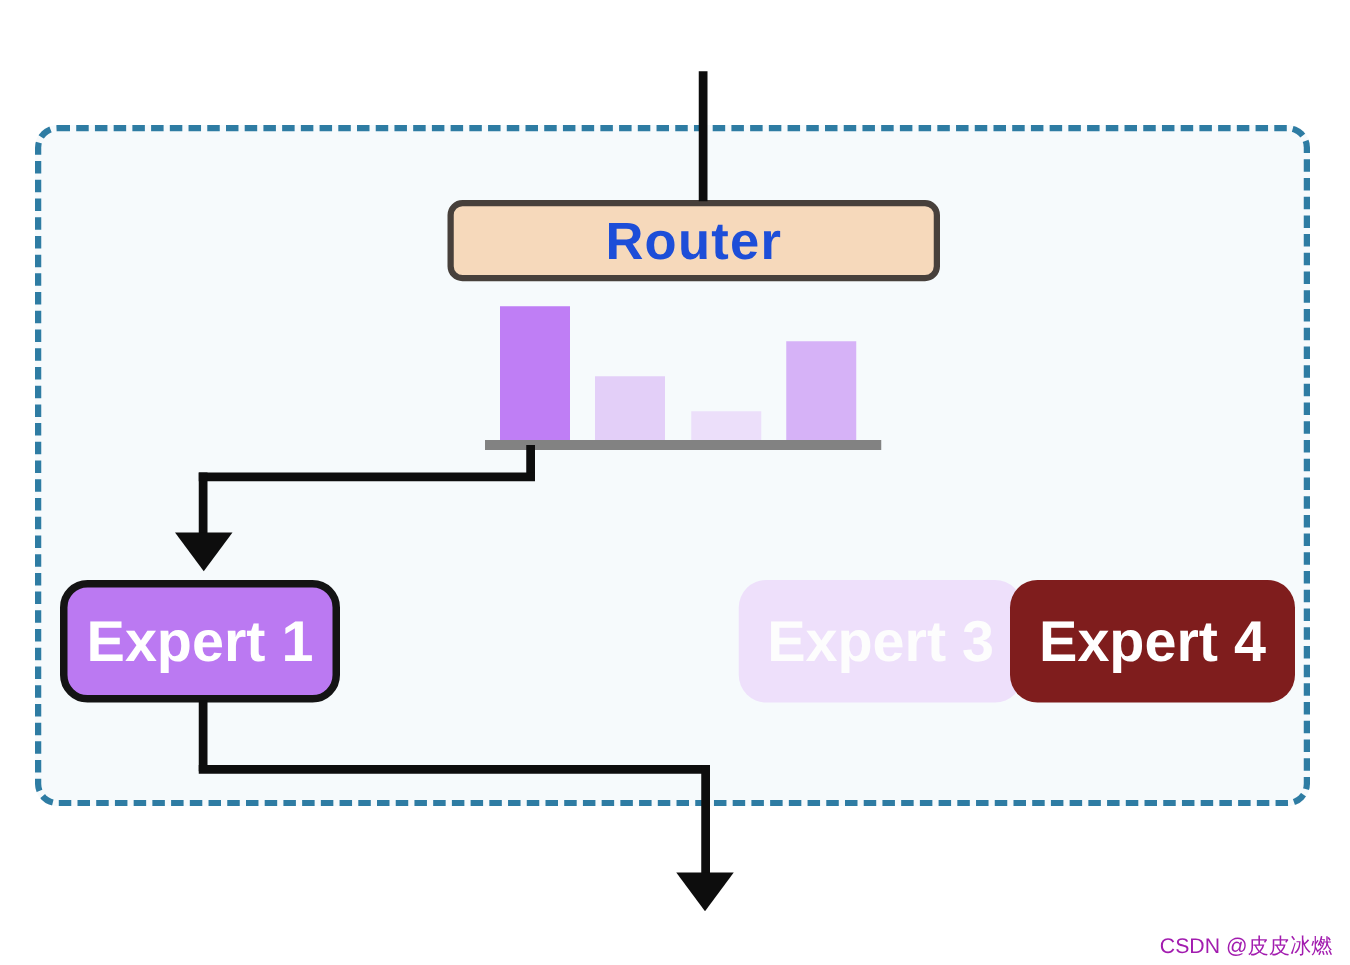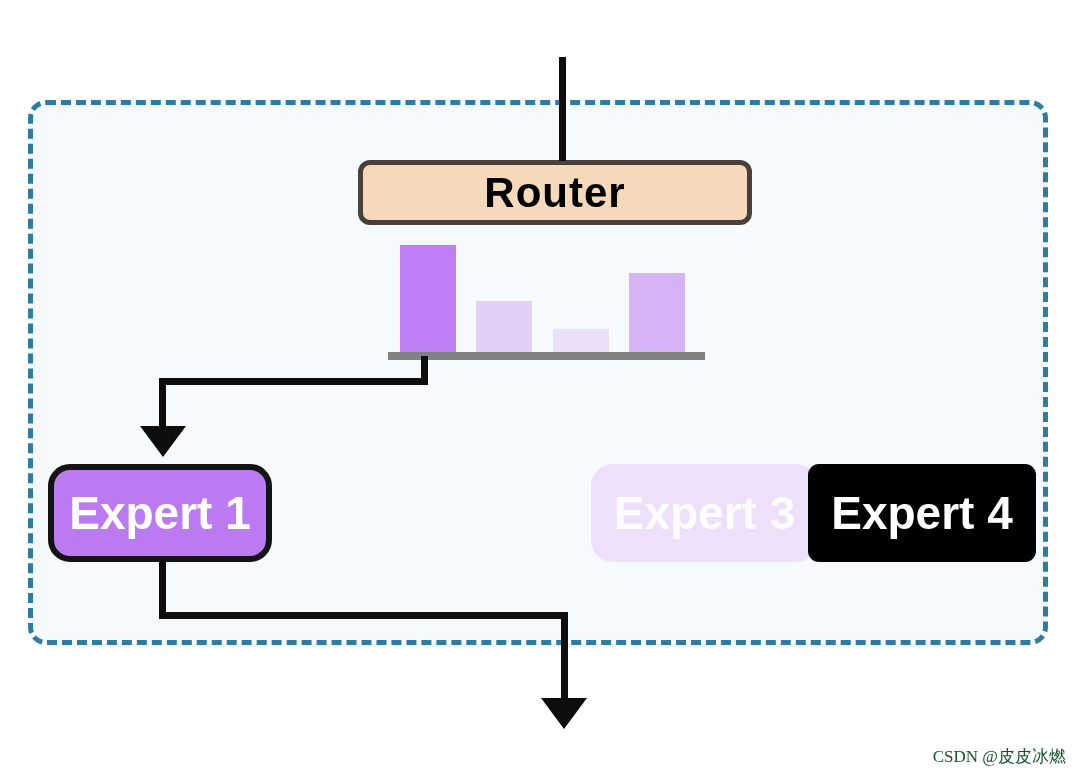--- a/index.html
+++ b/index.html
@@ -42,21 +42,21 @@
 </style>
 </head>
 <body>
 
 <div class="stage">
 
   <div class="moe-container" style="border-color: rgb(46, 124, 163); background: rgb(246, 250, 252);"></div>
 
   <div class="seg" style="left: 559px; top: 57px; width: 7px; height: 104px; background: rgb(13, 13, 13);"></div>
 
-  <div class="router" style="background: rgb(246, 217, 187); border-color: rgb(71, 64, 59); color: #000000;">
+  <div class="router" style="background: rgb(246, 217, 187); border-color: rgb(71, 64, 59); color: #1d4ed8;">
     <span>Router</span>
   </div>
 
   <div class="chart">
     <div class="baseline" style="background: rgb(130, 130, 130);"></div>
   <div class="bar" style="left: 12px; height: 112px; background: rgb(191, 126, 245);"></div>
       <div class="bar" style="left: 88px; height: 56px; background: rgb(227, 207, 248);"></div>
       <div class="bar" style="left: 165px; height: 28px; background: rgb(236, 223, 250);"></div>
       <div class="bar" style="left: 241px; height: 84px; background: rgb(214, 178, 247);"></div>
     </div>
@@ -65,24 +65,24 @@
   <div class="seg" style="left: 159px; top: 378px; width: 269px; height: 7px; background: rgb(13, 13, 13);"></div>
   <div class="seg" style="left: 159px; top: 378px; width: 7px; height: 50px; background: rgb(13, 13, 13);"></div>
   <div class="arrowhead-down" style="left: 140px; top: 426px; border-top-color: rgb(13, 13, 13);"></div>
 
   <div class="expert selected" style="left: 48px; width: 224px; background: rgb(187, 121, 242); color: rgb(255, 255, 255); border-color: rgb(20, 20, 20);">
     <span>Expert 1</span>
   </div>
   <div class="expert" style="left: 555px; width: 227px; background: rgb(238, 224, 251); color: rgb(253, 253, 253); margin-left: 36px;">
     <span>Expert 3</span>
   </div>
-  <div class="expert" style="left: 808px; width: 228px; background: #000000; color: rgb(255, 255, 255); border-radius: 11px;">
+  <div class="expert" style="left: 808px; width: 228px; background: #7f1d1d; color: rgb(255, 255, 255);">
     <span>Expert 4</span>
   </div>
 
   <div class="seg" style="left: 159px; top: 560px; width: 7px; height: 57px; background: rgb(13, 13, 13);"></div>
   <div class="seg" style="left: 159px; top: 612px; width: 409px; height: 7px; background: rgb(13, 13, 13);"></div>
   <div class="seg" style="left: 561px; top: 612px; width: 7px; height: 88px; background: rgb(13, 13, 13);"></div>
   <div class="arrowhead-down" style="left: 541px; top: 698px; border-top-color: rgb(13, 13, 13);"></div>
 
-  <div class="watermark" style="color: #14532d; font-family: Liberation Serif, serif;">CSDN @皮皮冰燃</div>
+  <div class="watermark" style="color: #a21caf;">CSDN @皮皮冰燃</div>
 
 </div>
 
 </body></html>

